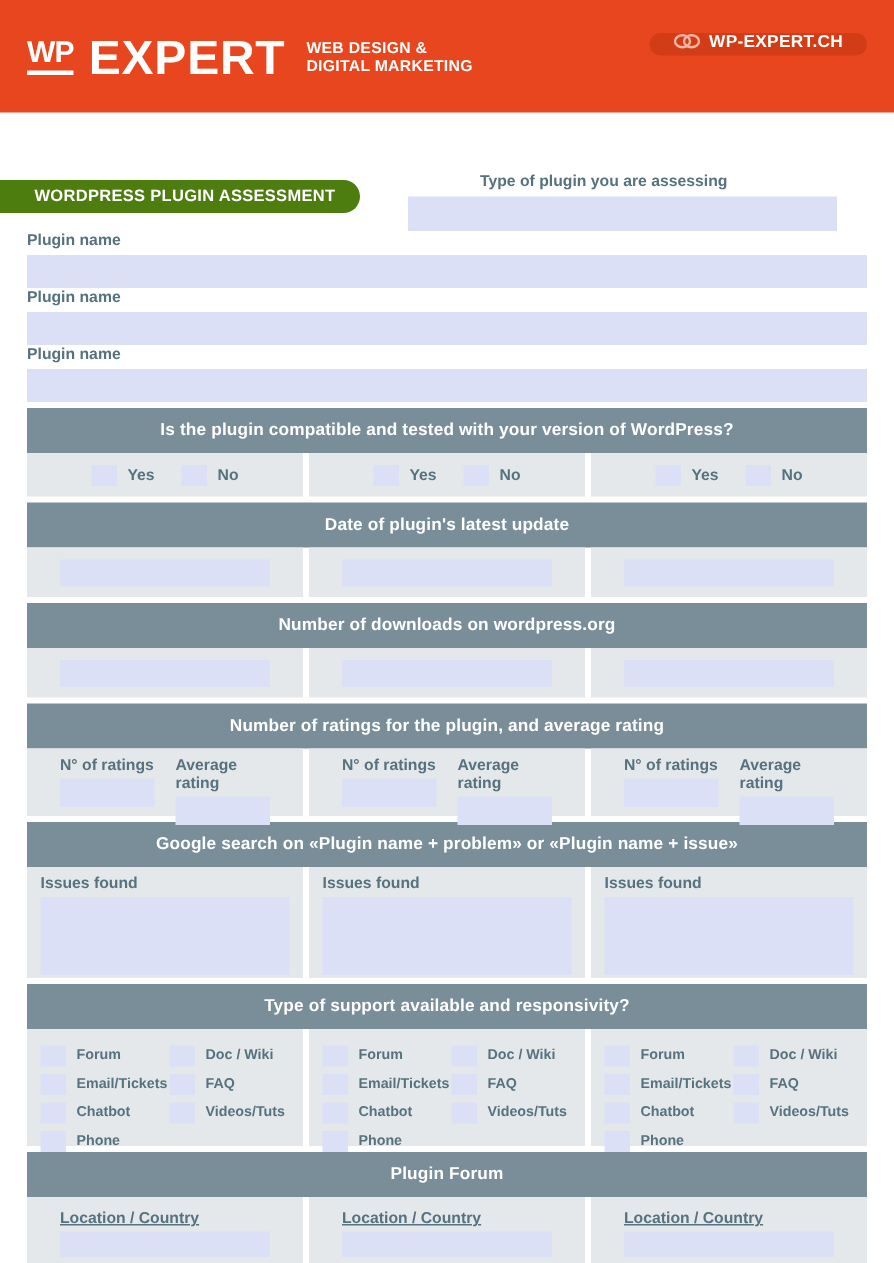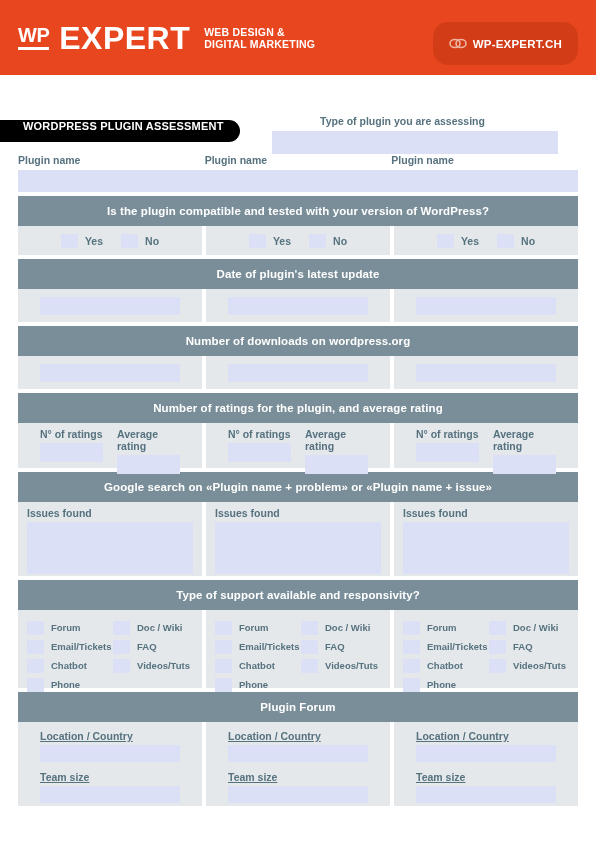--- a/index.html
+++ b/index.html
@@ -56,23 +56,23 @@
     margin-left: 14px;
     margin-top: 1px;
     text-transform: uppercase;
   }
   .url-pill {
     position: absolute;
     right: 18px;
     top: 22px;
     background: #d23d18;
     border-radius: 15px;
-    height: 43px;
-    display: flex;
-    align-items: center;
+    height: 15px;
+    display: flex;
+    align-items: flex-start;
     gap: 6px;
     padding: 0 16px;
   }
   .url-pill-text {
     color: #ffffff;
     font-size: 11.5px;
     font-weight: bold;
     letter-spacing: 0.2px;
   }
   .link-icon { display: block; }
@@ -80,24 +80,24 @@
   
   .title-row {
     position: relative;
     height: 46px;
     margin-top: 31px;
   }
   .assessment-badge {
     position: absolute;
     left: 0; top: 14px;
     height: 22px;
-    background: #000000;
+    background: #4d7c0f;
     border-top-right-radius: 11px;
     border-bottom-right-radius: 11px;
-    display: flex; align-items: flex-start;
+    display: flex; align-items: center;
     padding: 0 16px 0 23px;
   }
   .assessment-badge span {
     color: #ffffff;
     font-size: 11px;
     font-weight: bold;
     letter-spacing: 0.2px;
   }
   .type-group {
     position: absolute;
@@ -115,20 +115,21 @@
     width: 286px; height: 23px;
     background: #dbe0f7;
   }
 
   
   .sheet { padding: 0 18px; }
 
   .cols {
     display: flex;
     gap: 0;
+    flex-direction: column;
   }
   .col { flex: 1 1 0; min-width: 0; }
 
   .field-label {
     font-size: 10.5px;
     font-weight: bold;
     color: #56727f;
     margin-bottom: 4px;
   }
   .input-box { background: #dbe0f7; }

